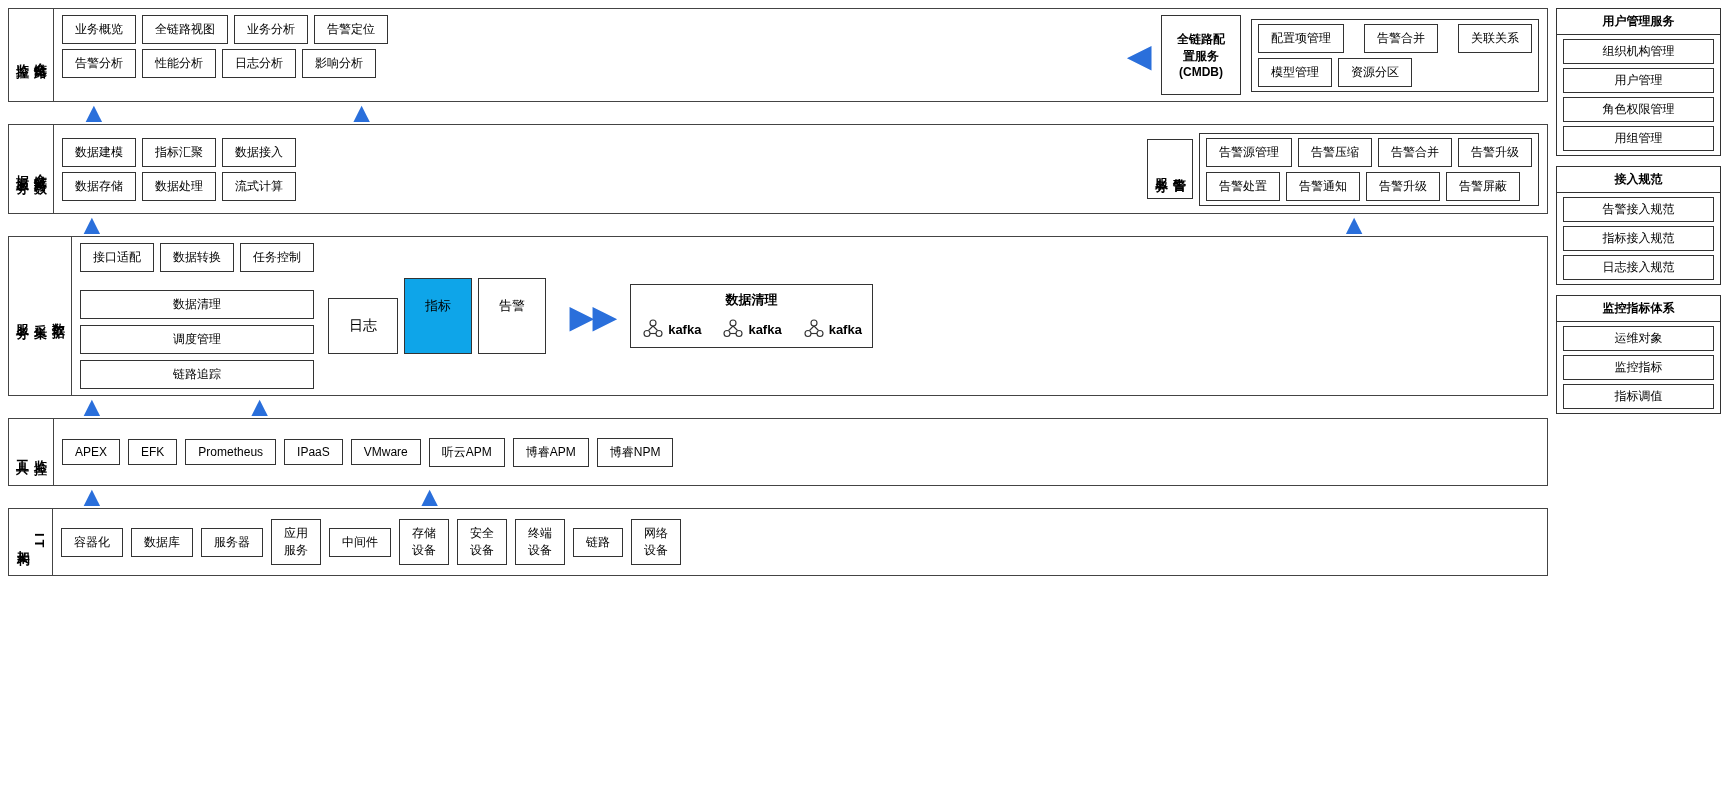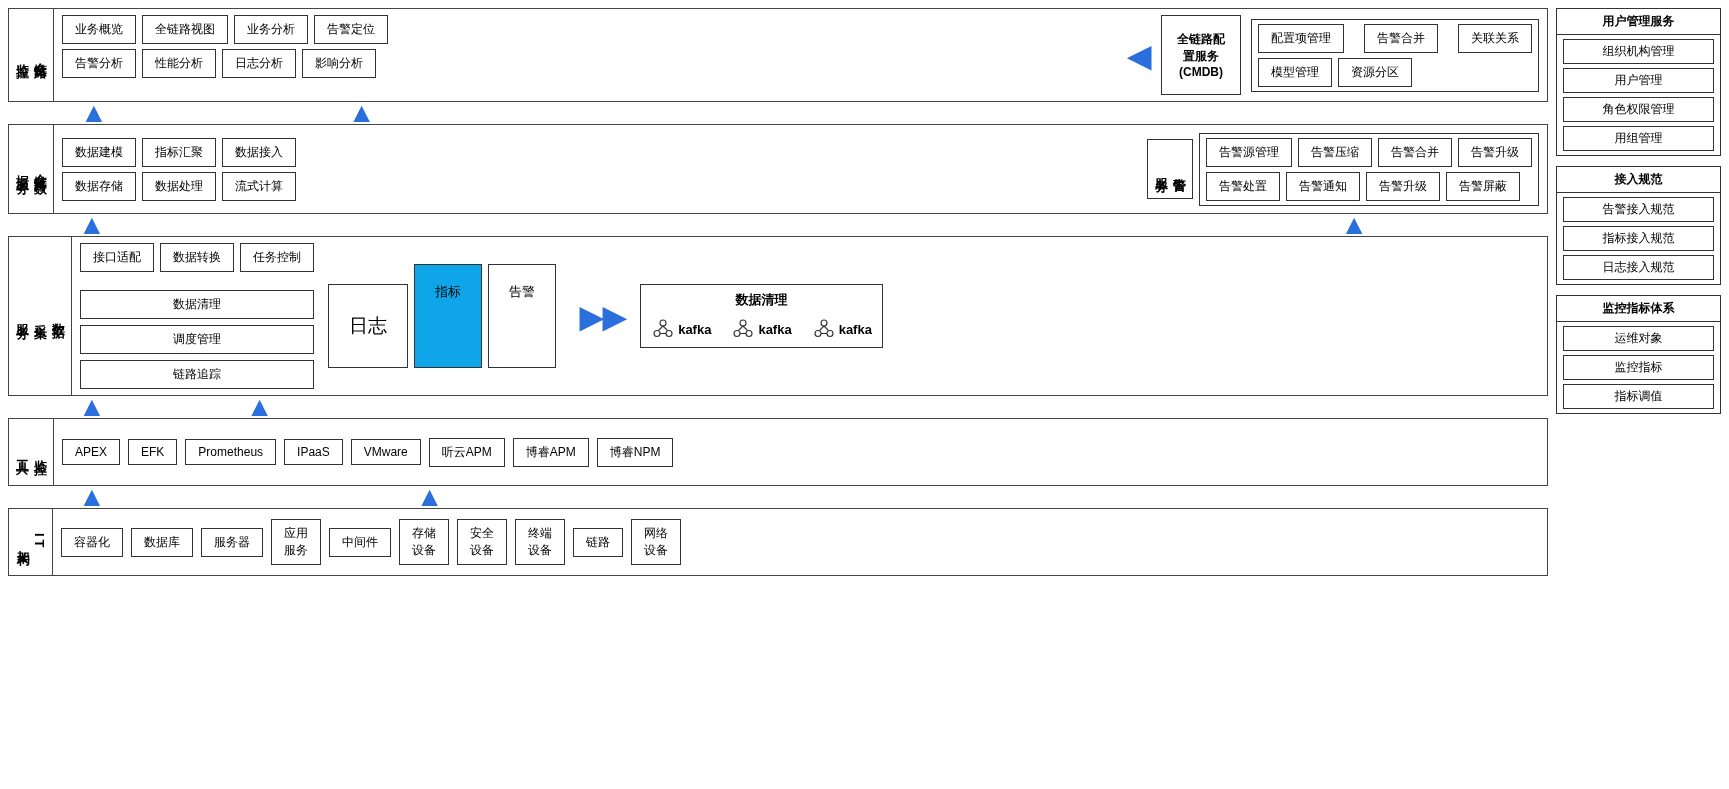--- a/index.html
+++ b/index.html
@@ -261,21 +261,21 @@
             <div class="item-box">任务控制</div>
           </div>
           <div class="item-group-row" style="margin-top:13px;flex-direction:column;">
             <div class="item-box">数据清理</div>
             <div class="item-box">调度管理</div>
             <div class="item-box">链路追踪</div>
           </div>
         </div>
 
         <div style="display:flex;flex-direction:row;gap:6px;margin-right:10px;">
-          <div style="border:1.5px solid #333;padding:28px 20px;font-size:19px;background:#fff;text-align:center;font-weight:500;margin-top:20px;">日志</div>
+          <div style="border:1.5px solid #333;padding:18px 20px;font-size:14px;background:#fff;text-align:center;font-weight:500;margin-top:20px;">日志</div>
           <div style="border:1.5px solid #333;padding:18px 20px;font-size:13px;background:#0ea5e9;text-align:center;font-weight:500;">指标</div>
           <div style="border:1.5px solid #333;padding:18px 20px;font-size:13px;background:#fff;text-align:center;font-weight:500;">告警</div>
         </div>
 
         <div style="display:flex;align-items:center;margin:0 8px;">
           <span style="color:#2a6fdb;font-size:30px;font-weight:bold;">▶▶</span>
         </div>
 
         <div style="border:1.5px solid #333;padding:6px 10px;display:flex;flex-direction:column;align-items:center;gap:8px;min-width:240px;">
           <div style="font-weight:bold;font-size:13px;">数据清理</div>

